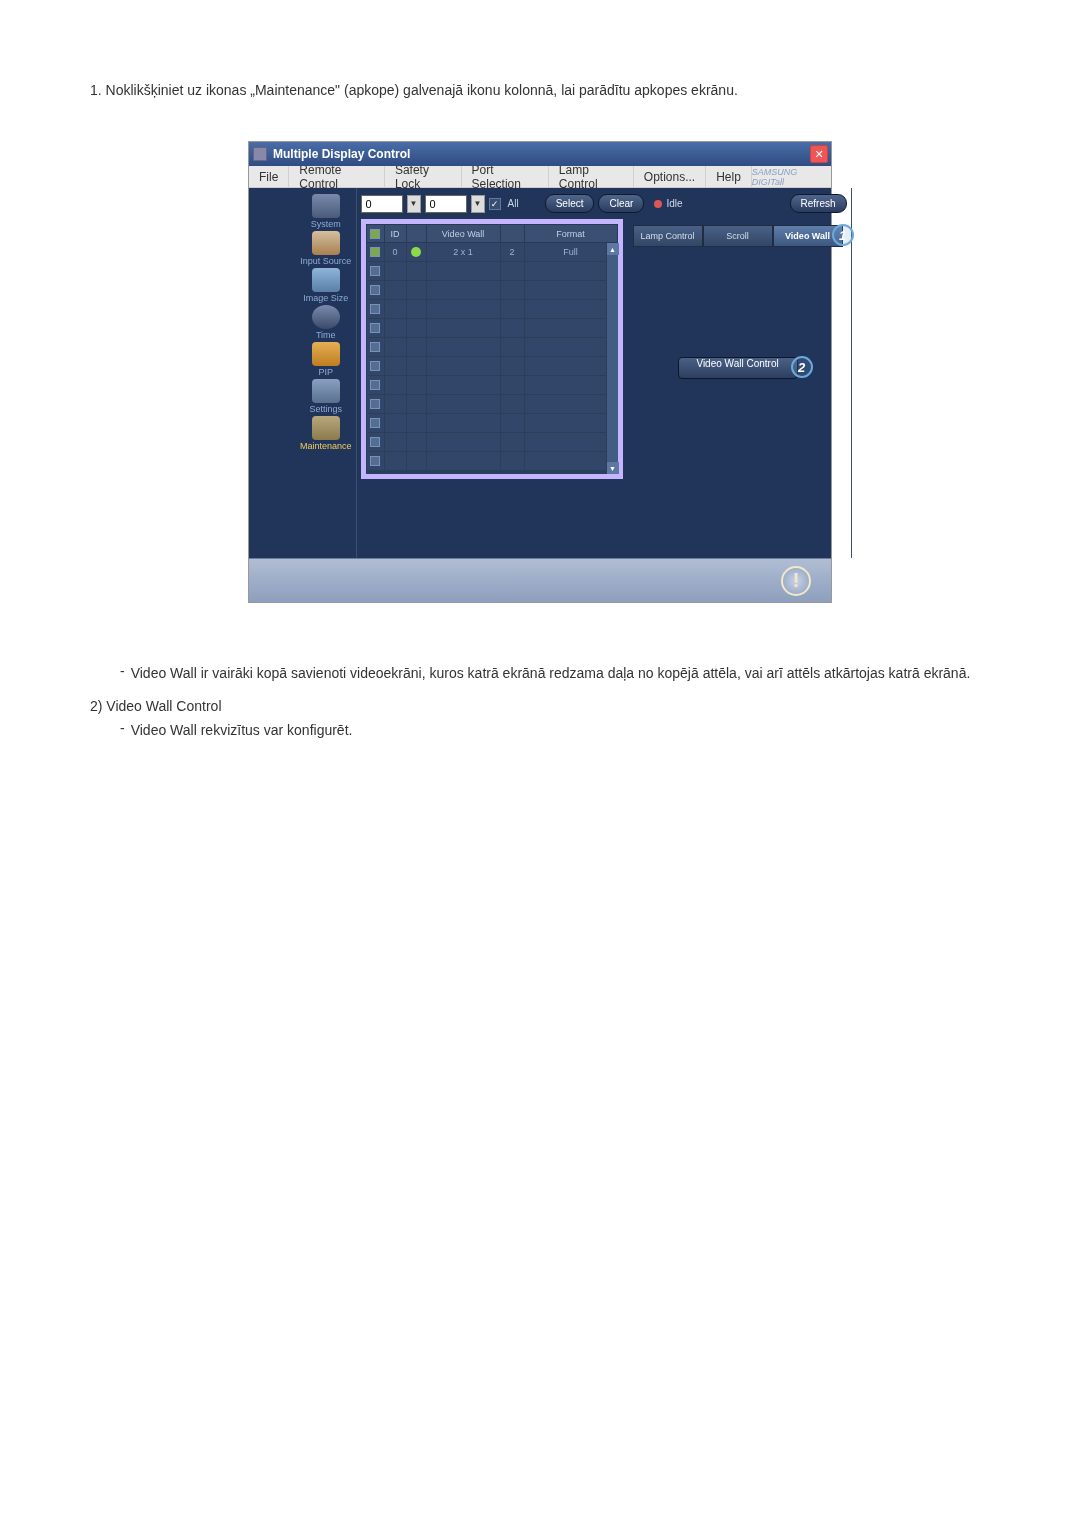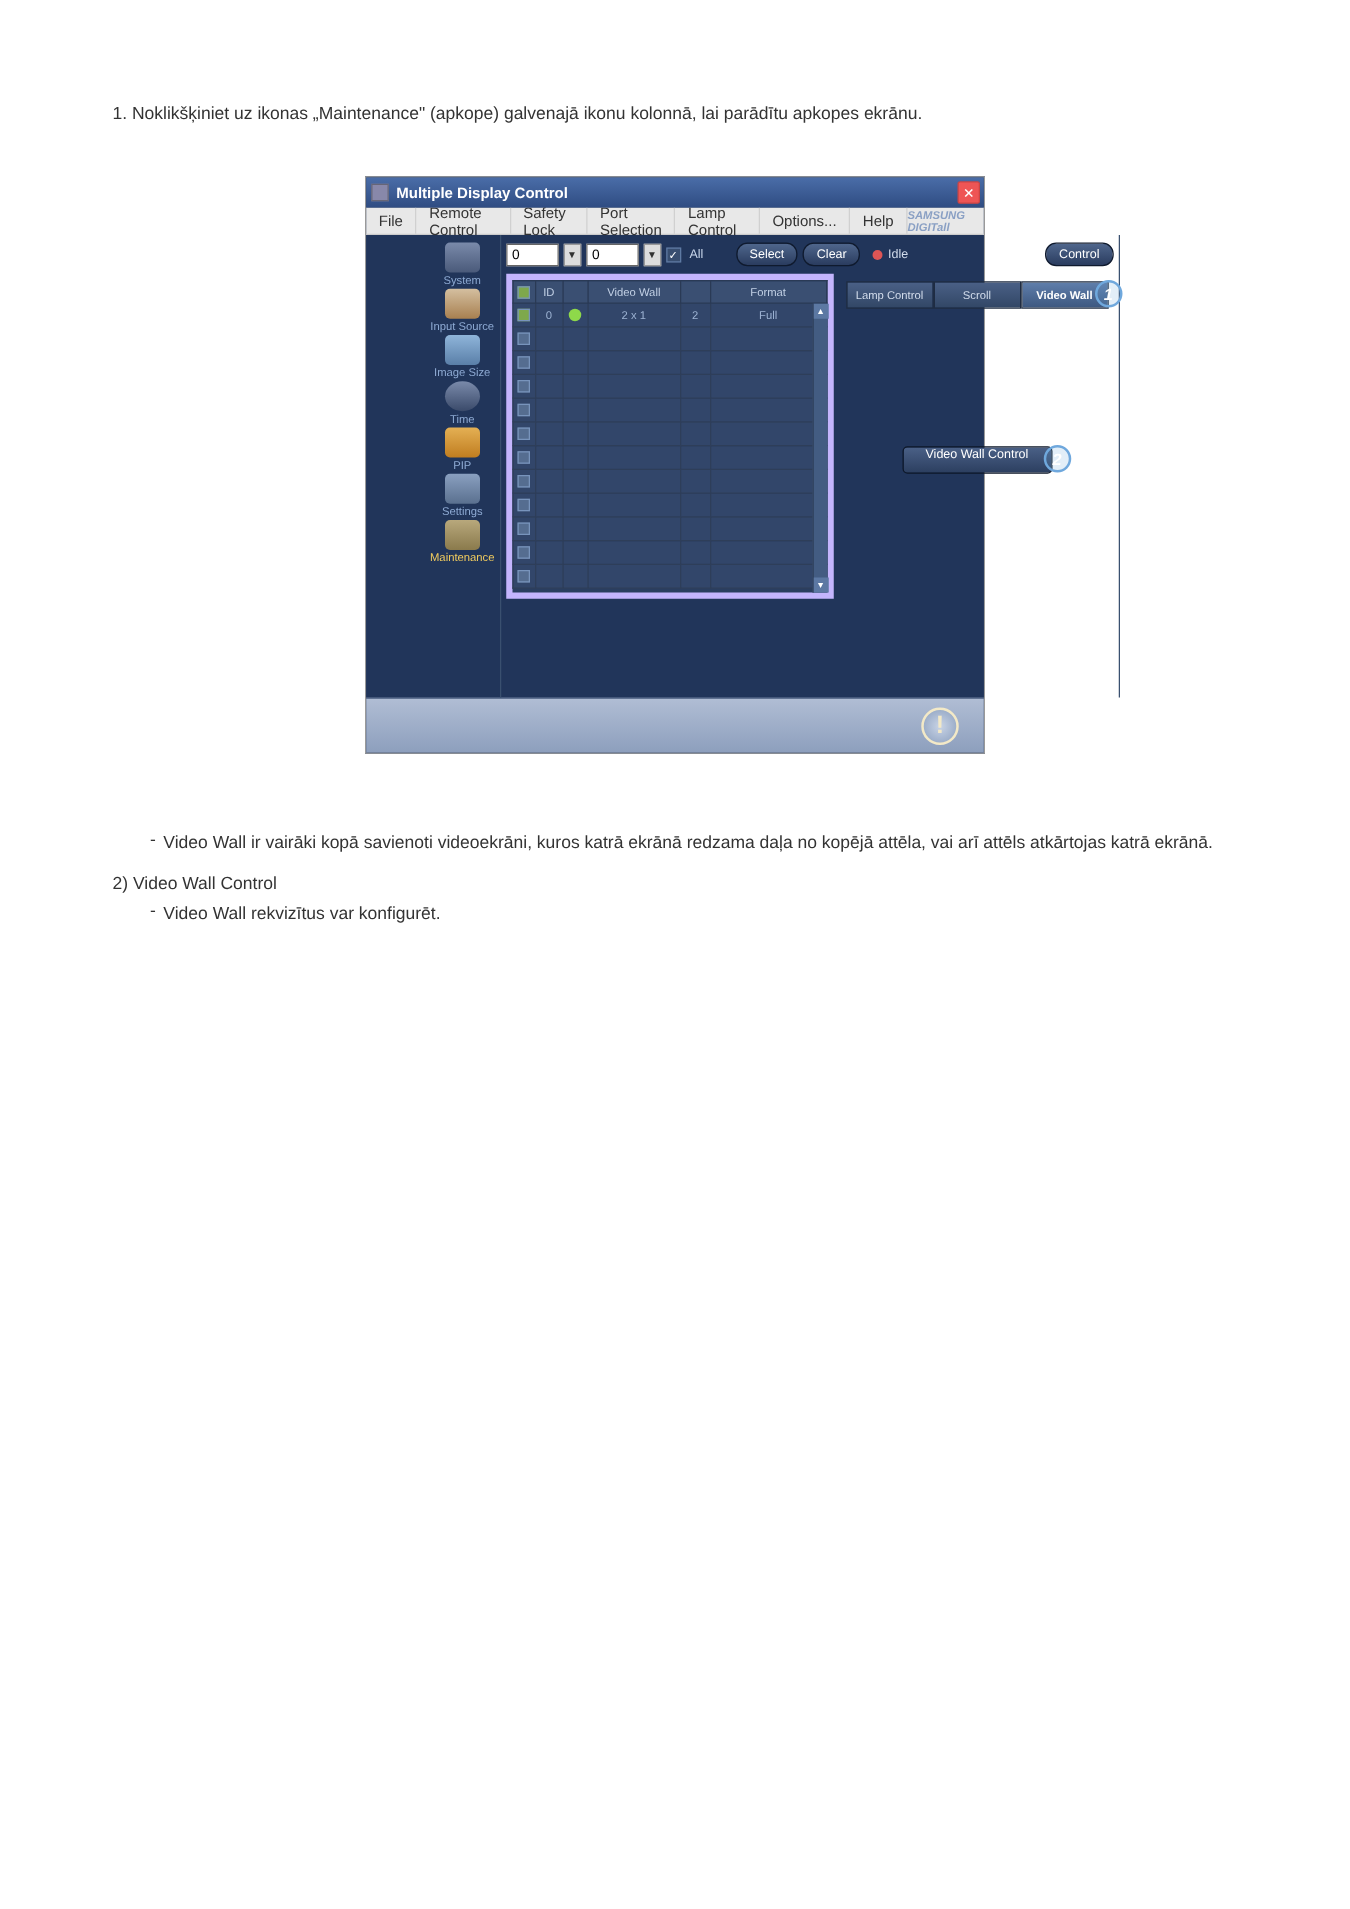--- a/index.html
+++ b/index.html
@@ -10,21 +10,21 @@
     color: #333;
     padding: 80px 90px;
     width: 1080px;
   }
   .content { width: 900px; }
   .instruction {
     margin-bottom: 40px;
     line-height: 1.5;
   }
   .app-window {
-    width: 496px;
+    width: 584px;
     margin: 0 auto 60px auto;
     border: 1px solid #999;
     background: #21355a;
     font-size: 11px;
   }
   .title-bar {
     background: linear-gradient(#4a6da8, #2f4c82);
     height: 24px;
     display: flex;
     align-items: center;
@@ -58,21 +58,21 @@
     height: 100%;
     display: flex;
     align-items: center;
     color: #333;
     font-size: 12px;
     border-right: 1px solid #d0d0d0;
     cursor: pointer;
   }
   .brand {
     margin-left: auto; margin-right: 8px;
-    color: #8aa0c4; font-style: italic; font-size: 9px; font-weight: bold;
+    color: #8aa0c4; font-style: italic; font-size: 9px; font-weight: normal;
   }
   .main-area {
     display: flex;
     background: #21355a;
     min-height: 370px;
   }
   .sidebar {
     width: 90px;
     padding: 6px 4px;
     display: flex;
@@ -337,21 +337,21 @@
           <div class="chk checked"></div>
           <span class="all-label">All</span>
           <div style="width:18px"></div>
           <div class="btn">Select</div>
           <div class="btn">Clear</div>
           <div class="idle-wrap">
             <div class="idle-dot"></div>
             <span>Idle</span>
           </div>
           <div class="spacer-flex"></div>
-          <div class="btn">Control</div>
+          <div class="btn">Refresh</div>
         </div>
 
         <div style="display:flex;gap:6px;flex:1;">
 
           <div class="table-wrapper" style="flex:0 0 262px;">
             <table class="tbl">
               <tbody>
                   <tr>
                 <th style="width:18px">
                       <div class="chk-box checked"></div>

